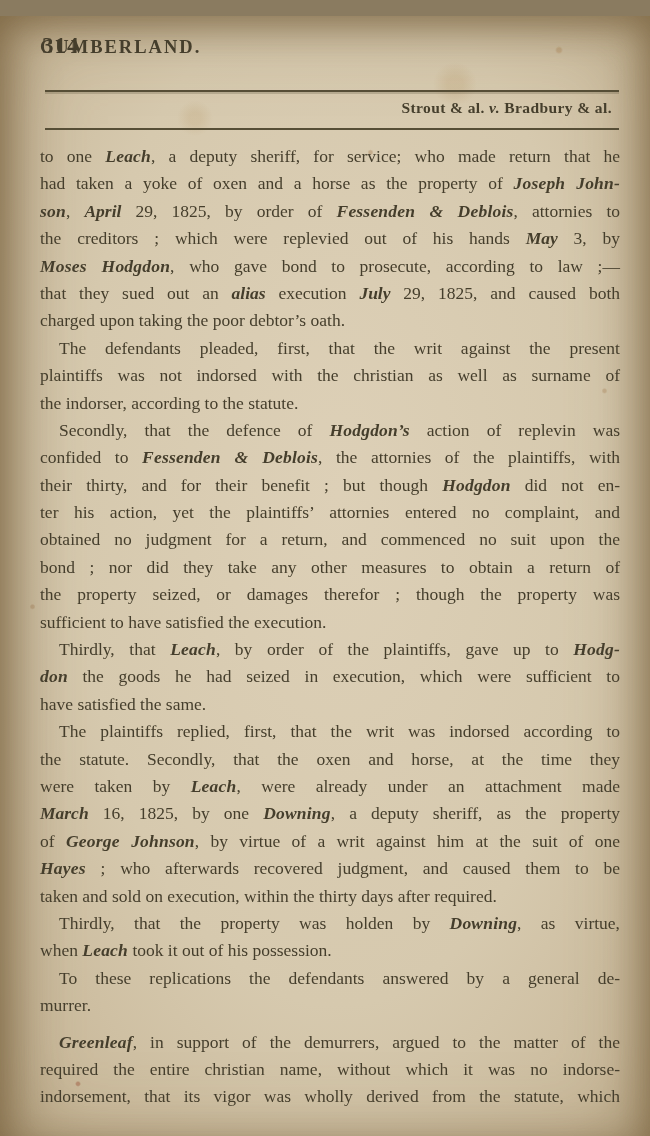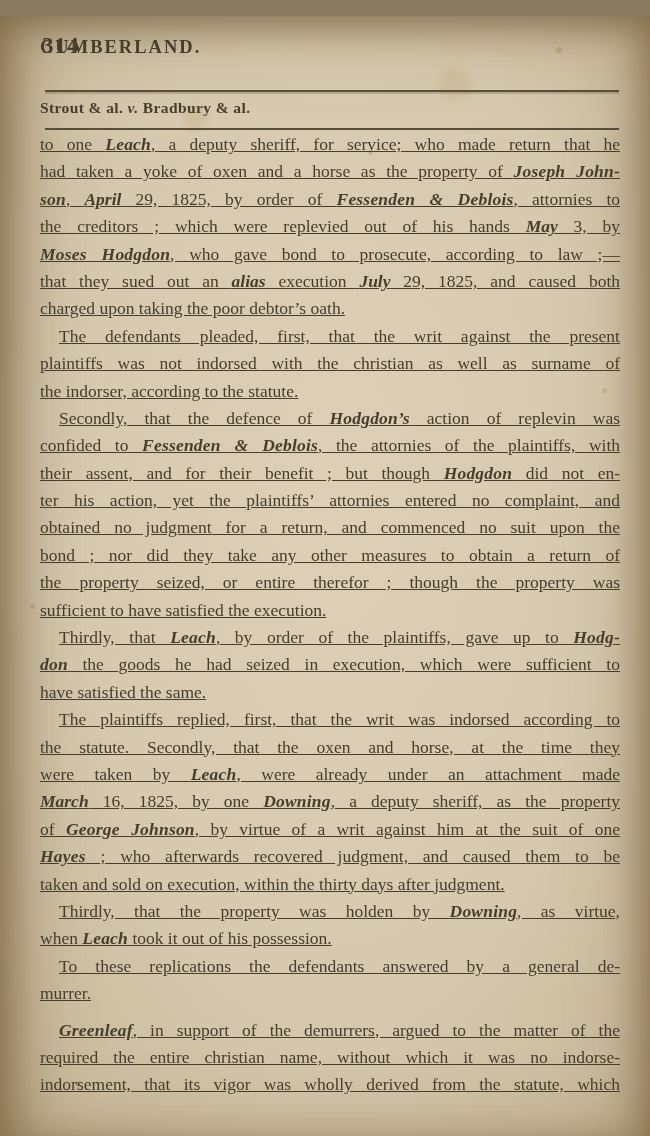--- a/index.html
+++ b/index.html
@@ -31,26 +31,26 @@
     font-size:23px;font-weight:bold;letter-spacing:1px;
   }
   .running-head{
     position:absolute;left:40px;width:580px;top:21px;
     text-align:left;font-size:18.5px;font-weight:bold;letter-spacing:2px;
   }
   .rule{position:absolute;left:45px;right:31px;background:#564e36;}
   .rule-top{top:74px;height:2.4px;box-shadow:0 2px 0 rgba(86,78,54,.25);}
   .rule-bottom{top:112px;height:1.8px;}
   .case-title{
-    position:absolute;left:40px;width:580px;top:83px;
-    text-align:left;font-size:15.5px;font-weight:600;letter-spacing:.4px;
+    position:absolute;left:32px;width:580px;top:83px;
+    text-align:right;font-size:15.5px;font-weight:600;letter-spacing:.4px;
   }
   .body-text{
-    position:absolute;left:40px;top:115px;width:580px;
-    font-size:17.5px;line-height:27.4px;text-decoration:underline;
+    position:absolute;left:40px;top:127px;width:580px;
+    font-size:17.5px;line-height:27.4px;
   }
   .para{margin:0;}
   .para.gap{margin-top:9px;}
   .line{
     text-align:justify;
     -moz-text-align-last:justify;
     text-align-last:justify;
     height:27.4px;
   }
   .line.last{
@@ -81,40 +81,40 @@
         <div class="line last"><span>charged upon taking the poor debtor’s oath.</span></div>
       </div>
       <div class="para indent">
         <div class="line"><span>The defendants pleaded, first, that the writ against the present</span></div>
         <div class="line"><span>plaintiffs was not indorsed with the christian as well as surname of</span></div>
         <div class="line last"><span>the indorser, according to the statute.</span></div>
       </div>
       <div class="para indent">
         <div class="line"><span>Secondly, that the defence of </span><span class="bi">Hodgdon’s</span><span> action of replevin was</span></div>
         <div class="line"><span>confided to </span><span class="bi">Fessenden &amp; Deblois</span><span>, the attornies of the plaintiffs, with</span></div>
-        <div class="line"><span>their assent, and for their benefit ; but though </span><span class="bi">Hodgdon</span><span> did not en-</span></div>
+        <div class="line"><span>their thirty, and for their benefit ; but though </span><span class="bi">Hodgdon</span><span> did not en-</span></div>
         <div class="line"><span>ter his action, yet the plaintiffs’ attornies entered no complaint, and</span></div>
         <div class="line"><span>obtained no judgment for a return, and commenced no suit upon the</span></div>
         <div class="line"><span>bond ; nor did they take any other measures to obtain a return of</span></div>
-        <div class="line"><span>the property seized, or entire therefor ; though the property was</span></div>
+        <div class="line"><span>the property seized, or damages therefor ; though the property was</span></div>
         <div class="line last"><span>sufficient to have satisfied the execution.</span></div>
       </div>
       <div class="para indent">
         <div class="line"><span>Thirdly, that </span><span class="bi">Leach</span><span>, by order of the plaintiffs, gave up to </span><span class="bi">Hodg-</span></div>
         <div class="line"><span class="bi">don</span><span> the goods he had seized in execution, which were sufficient to</span></div>
         <div class="line last"><span>have satisfied the same.</span></div>
       </div>
       <div class="para indent">
         <div class="line"><span>The plaintiffs replied, first, that the writ was indorsed according to</span></div>
         <div class="line"><span>the statute.  Secondly, that the oxen and horse, at the time they</span></div>
         <div class="line"><span>were taken by </span><span class="bi">Leach</span><span>, were already under an attachment made</span></div>
         <div class="line"><span class="it">March</span><span> 16, 1825, by one </span><span class="bi">Downing</span><span>, a deputy sheriff, as the property</span></div>
         <div class="line"><span>of </span><span class="bi">George Johnson</span><span>, by virtue of a writ against him at the suit of one</span></div>
         <div class="line"><span class="bi">Hayes</span><span> ; who afterwards recovered judgment, and caused them to be</span></div>
-        <div class="line last"><span>taken and sold on execution, within the thirty days after judgment.</span></div>
+        <div class="line last"><span>taken and sold on execution, within the thirty days after required.</span></div>
       </div>
       <div class="para indent">
         <div class="line"><span>Thirdly, that the property was holden by </span><span class="bi">Downing</span><span>, as virtue,</span></div>
         <div class="line last"><span>when </span><span class="bi">Leach</span><span> took it out of his possession.</span></div>
       </div>
       <div class="para indent">
         <div class="line"><span>To these replications the defendants answered by a general de-</span></div>
         <div class="line last"><span>murrer.</span></div>
       </div>
       <div class="para indent gap">

